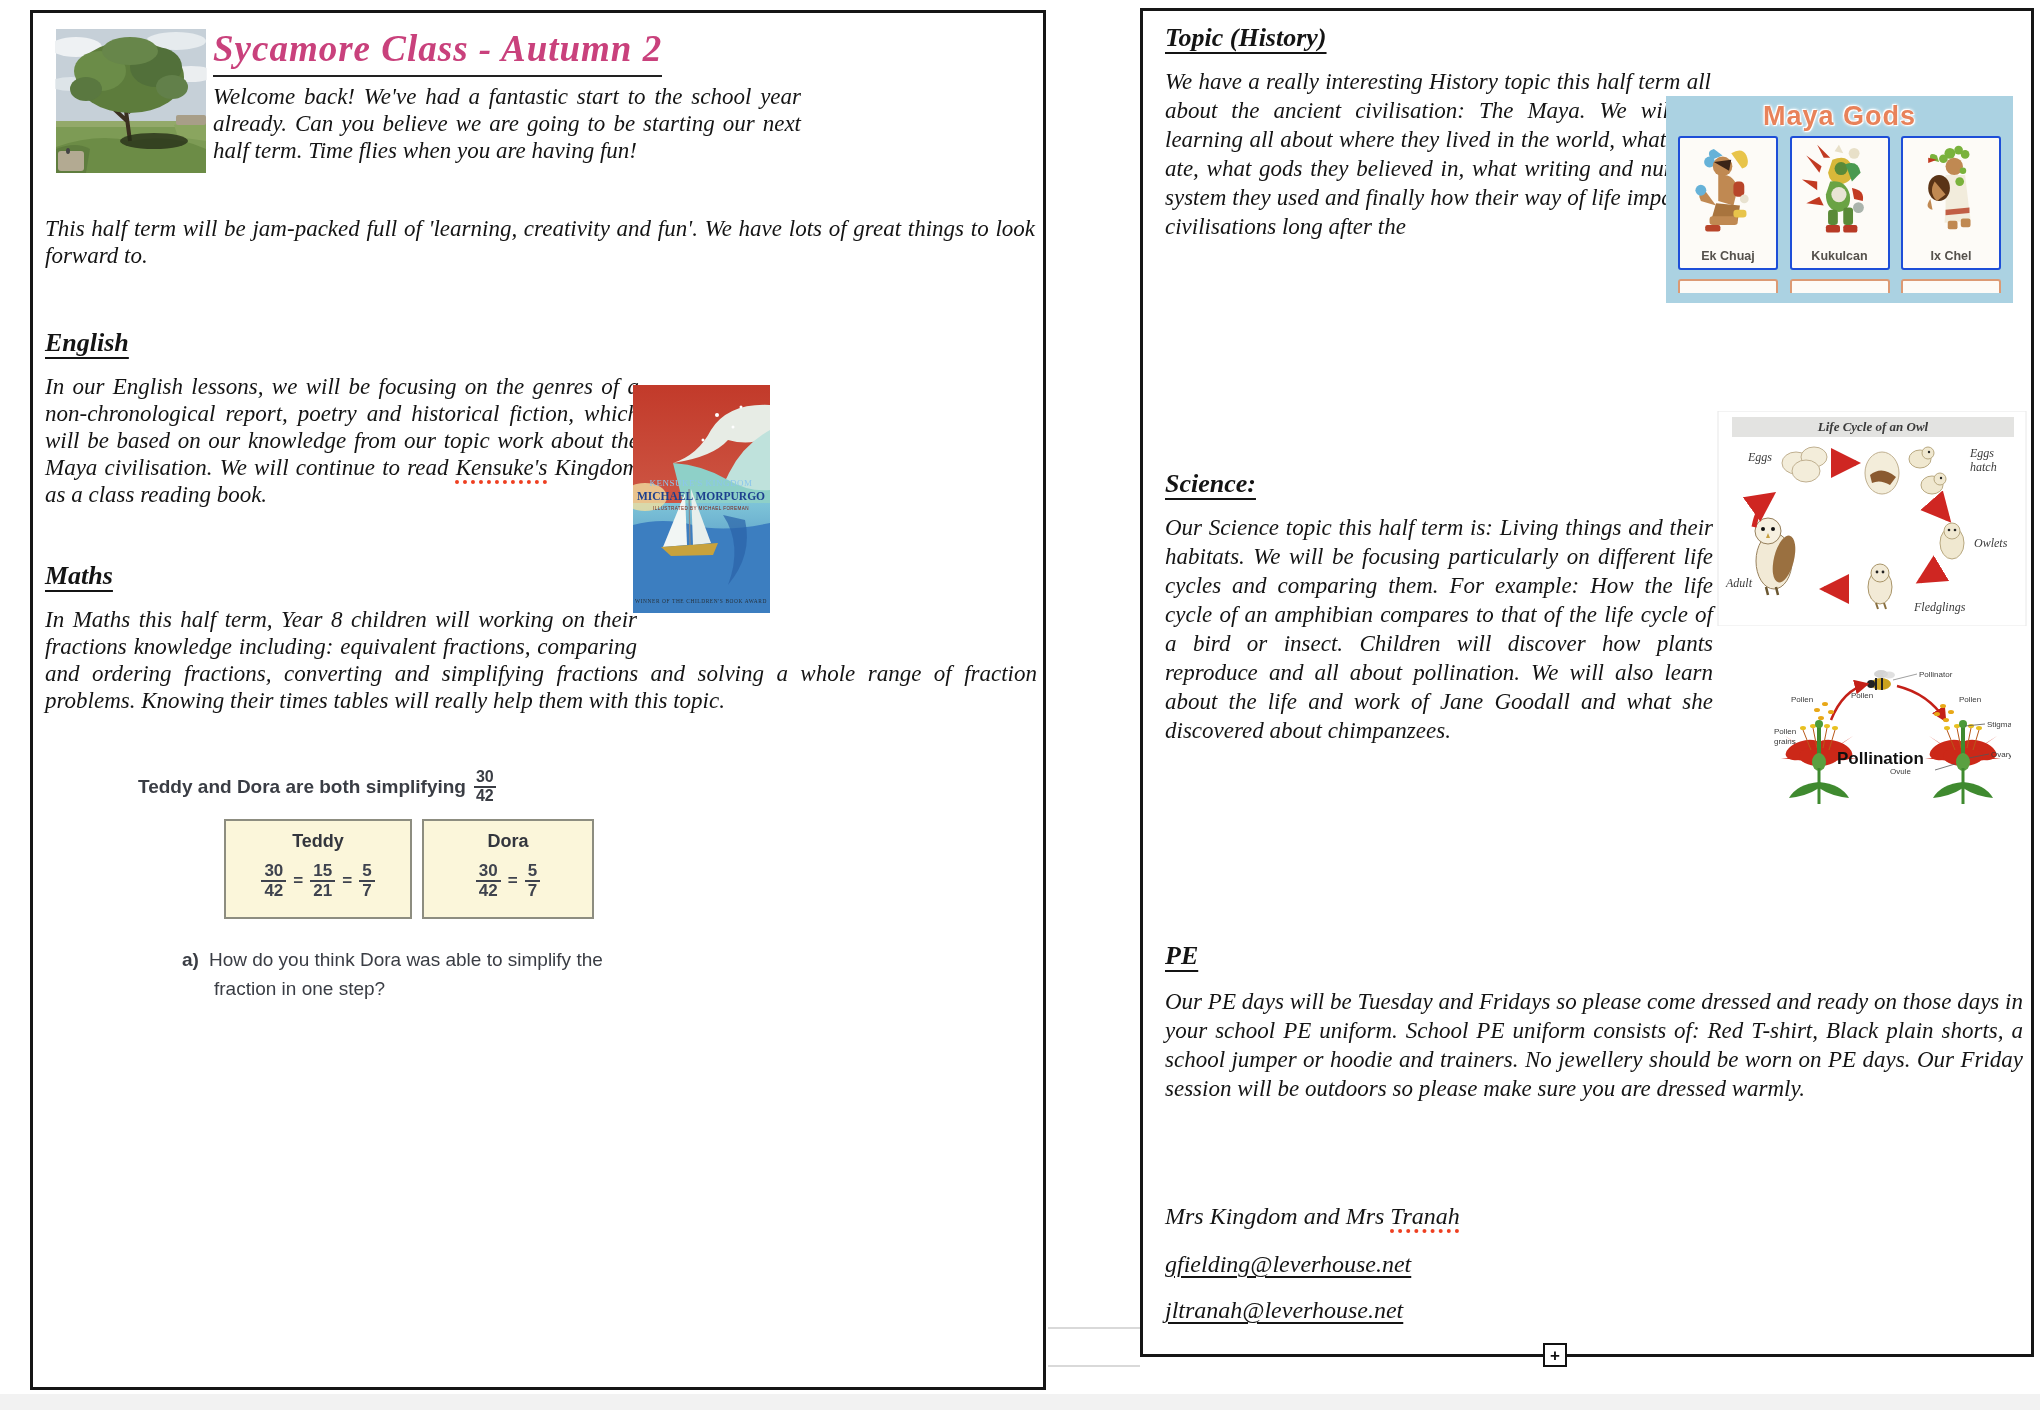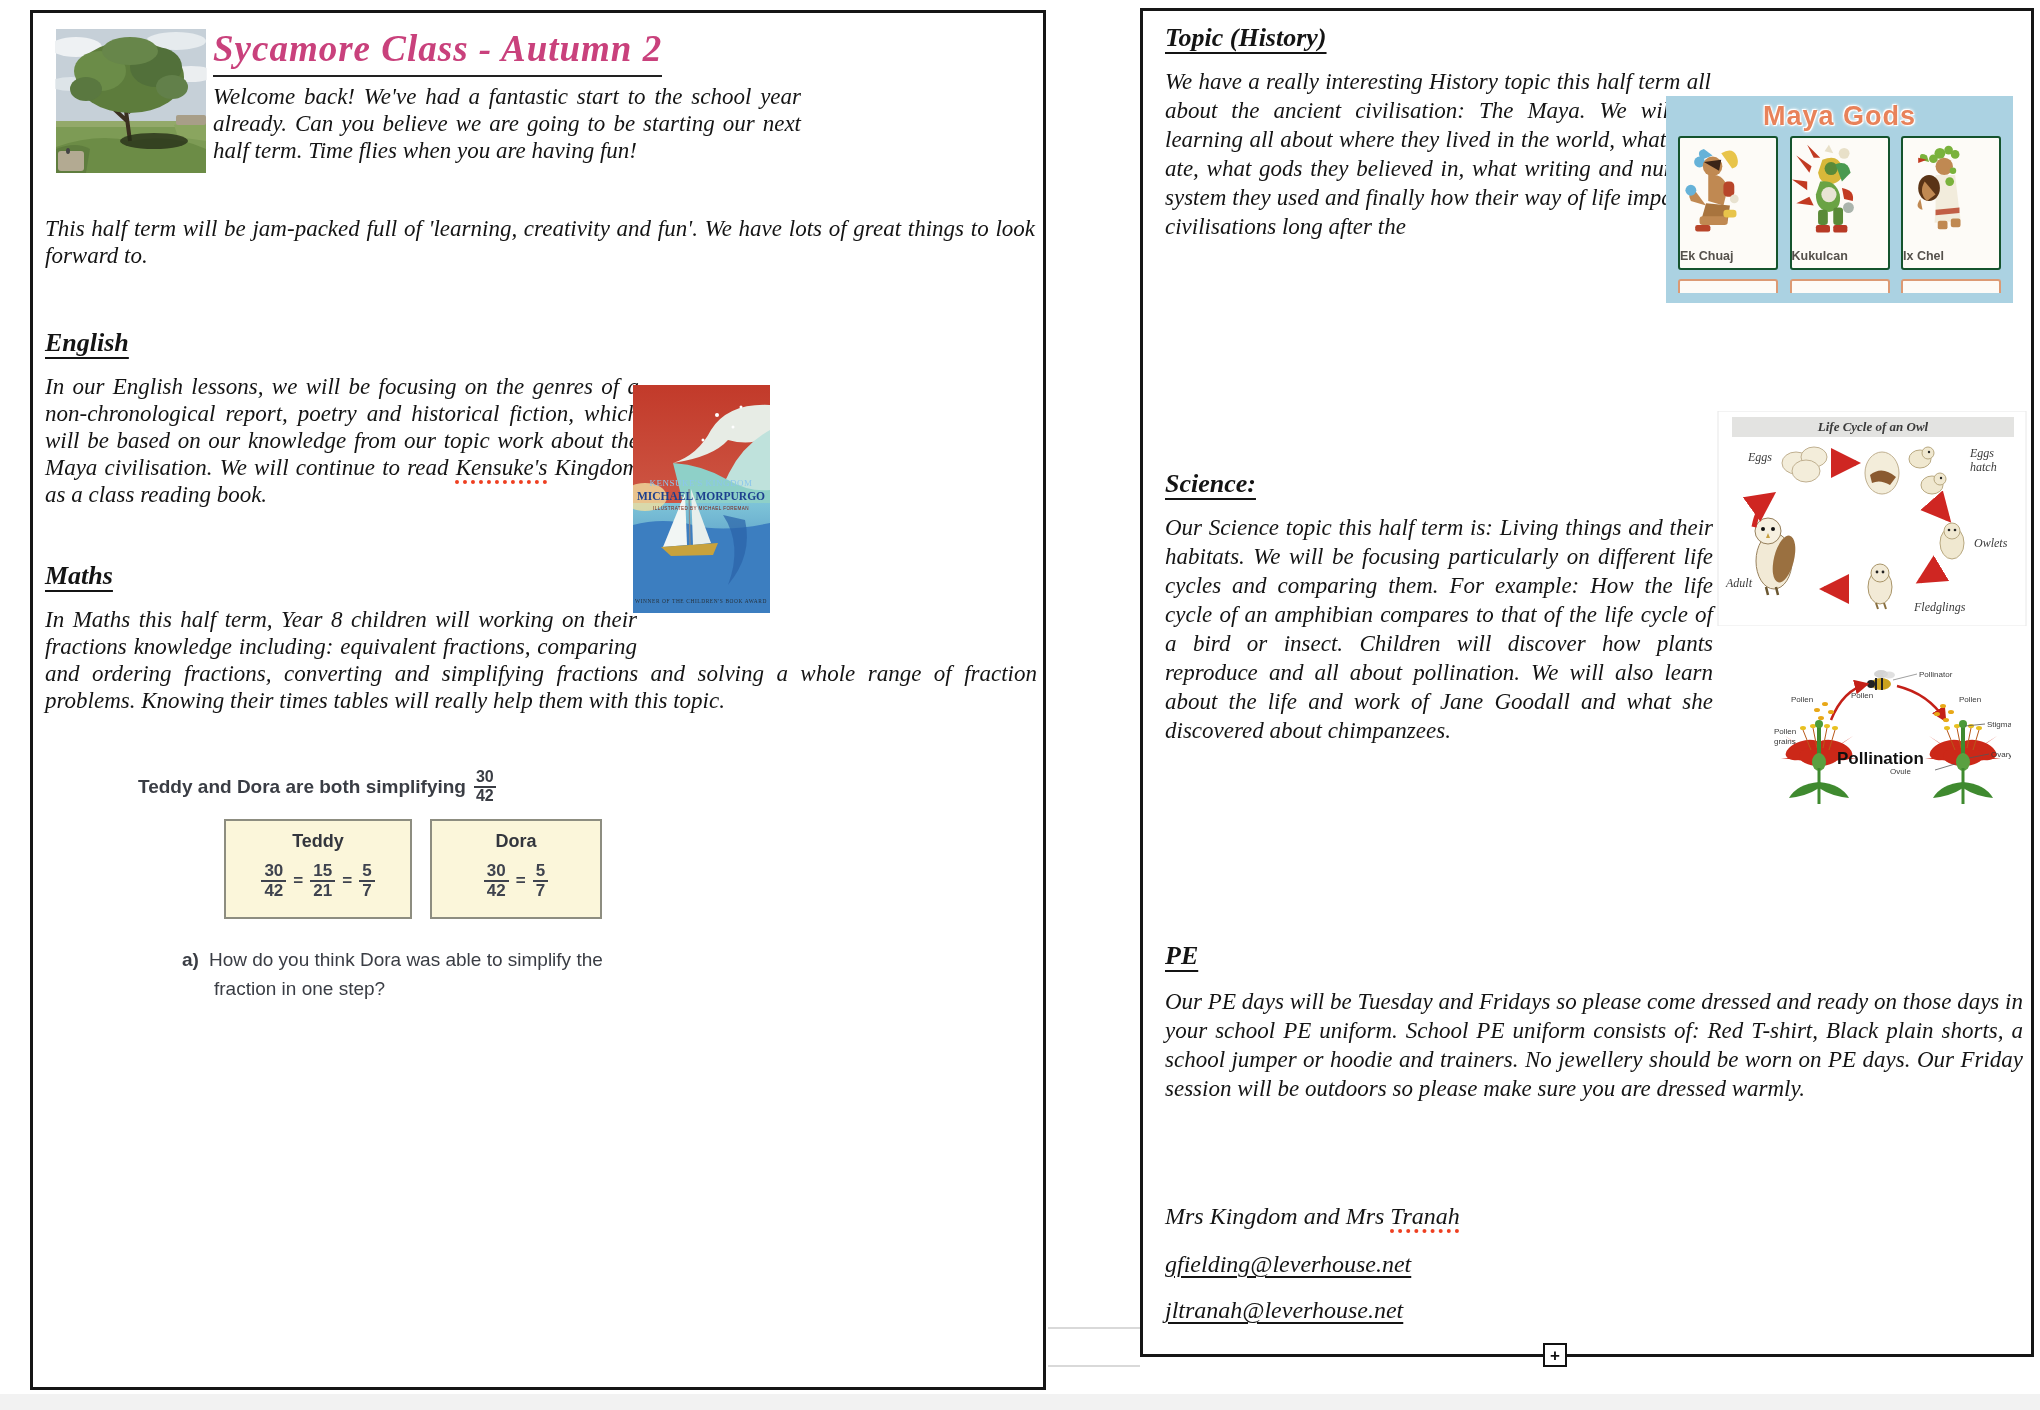--- a/index.html
+++ b/index.html
@@ -21,36 +21,36 @@
 
   #tree{position:absolute;left:22px;top:16px;width:152px;height:144px;}
   #book{position:absolute;left:600px;top:372px;width:137px;height:228px;}
 
   
   #problem{position:absolute;left:105px;top:756px;width:520px;font-family:"Liberation Sans",sans-serif;color:#3a3d44;}
   .prob-prompt{display:flex;align-items:center;font-size:19px;font-weight:bold;}
   .pfrac{display:inline-block;text-align:center;line-height:1.05;font-size:16px;margin-left:8px;}
   .pfrac .fn{display:block;border-bottom:2.5px solid #3a3d44;padding:0 2px;}
   .pfrac .fd{display:block;}
-  .prob-boxes{display:flex;gap:18px;margin-top:14px;margin-left:86px;}
+  .prob-boxes{display:flex;gap:10px;margin-top:14px;margin-left:86px;}
   .pbox{background:#fbf6da;border:2px solid #8d8d80;height:100px;box-sizing:border-box;text-align:center;padding-top:10px;}
   .pbox-title{font-size:18px;font-weight:bold;color:#33363d;}
   .pbox-eq{margin-top:10px;font-size:17px;}
   .frac{display:inline-block;text-align:center;vertical-align:middle;line-height:1.08;font-weight:bold;color:#3f434e;}
   .frac .fn{display:block;border-bottom:2.5px solid #3f434e;padding:0 3px;}
   .frac .fd{display:block;}
   .eq{margin:0 7px;font-weight:bold;color:#3f434e;vertical-align:middle;}
   .prob-q{margin-top:26px;font-size:19px;width:450px;padding-left:32px;text-indent:-32px;line-height:1.55;}
   .pq-letter{font-weight:bold;margin-right:10px;}
 
   
   #maya{position:absolute;left:523px;top:85px;width:347px;height:207px;background:#abd2e2;overflow:hidden;}
   #maya-title{text-align:center;margin-top:5px;font-family:"Liberation Sans",sans-serif;font-size:27px;font-weight:bold;color:#e8825a;letter-spacing:1px;text-shadow:0 0 3px #fff,0 0 3px #fff,0 0 4px #fff,1px 1px 0 #fff,-1px -1px 0 #fff;}
   .maya-row{display:flex;justify-content:space-between;padding:0 12px;margin-top:4px;}
-  .god-card{width:100px;height:134px;background:#fdfbf7;border:2px solid #14532d;border-radius:3px;box-sizing:border-box;display:flex;flex-direction:column;align-items:flex-start;justify-content:flex-end;padding-bottom:5px;}
+  .god-card{width:100px;height:134px;background:#fdfbf7;border:2px solid #1d4ed8;border-radius:3px;box-sizing:border-box;display:flex;flex-direction:column;align-items:center;justify-content:flex-end;padding-bottom:5px;}
   .god-card svg{flex:1 1 auto;width:76px;}
   .god-name{font-family:"Liberation Sans",sans-serif;font-size:12.5px;font-weight:bold;color:#55514c;}
   .maya-row2{display:flex;justify-content:space-between;padding:0 12px;margin-top:9px;}
   .god-card-top{width:100px;height:14px;background:#fdfbf7;border:2px solid #dc9a74;border-bottom:none;border-radius:3px 3px 0 0;box-sizing:border-box;}
 
   #owl{position:absolute;left:573px;top:400px;width:312px;height:215px;}
   #pollination{position:absolute;left:630px;top:647px;width:238px;height:170px;}
 
   .svg-label{font-family:"Liberation Serif",serif;font-style:italic;fill:#3a3a3a;font-size:12px;}
   .tiny-label{font-family:"Liberation Sans",sans-serif;fill:#3a3a3a;font-size:8px;}

